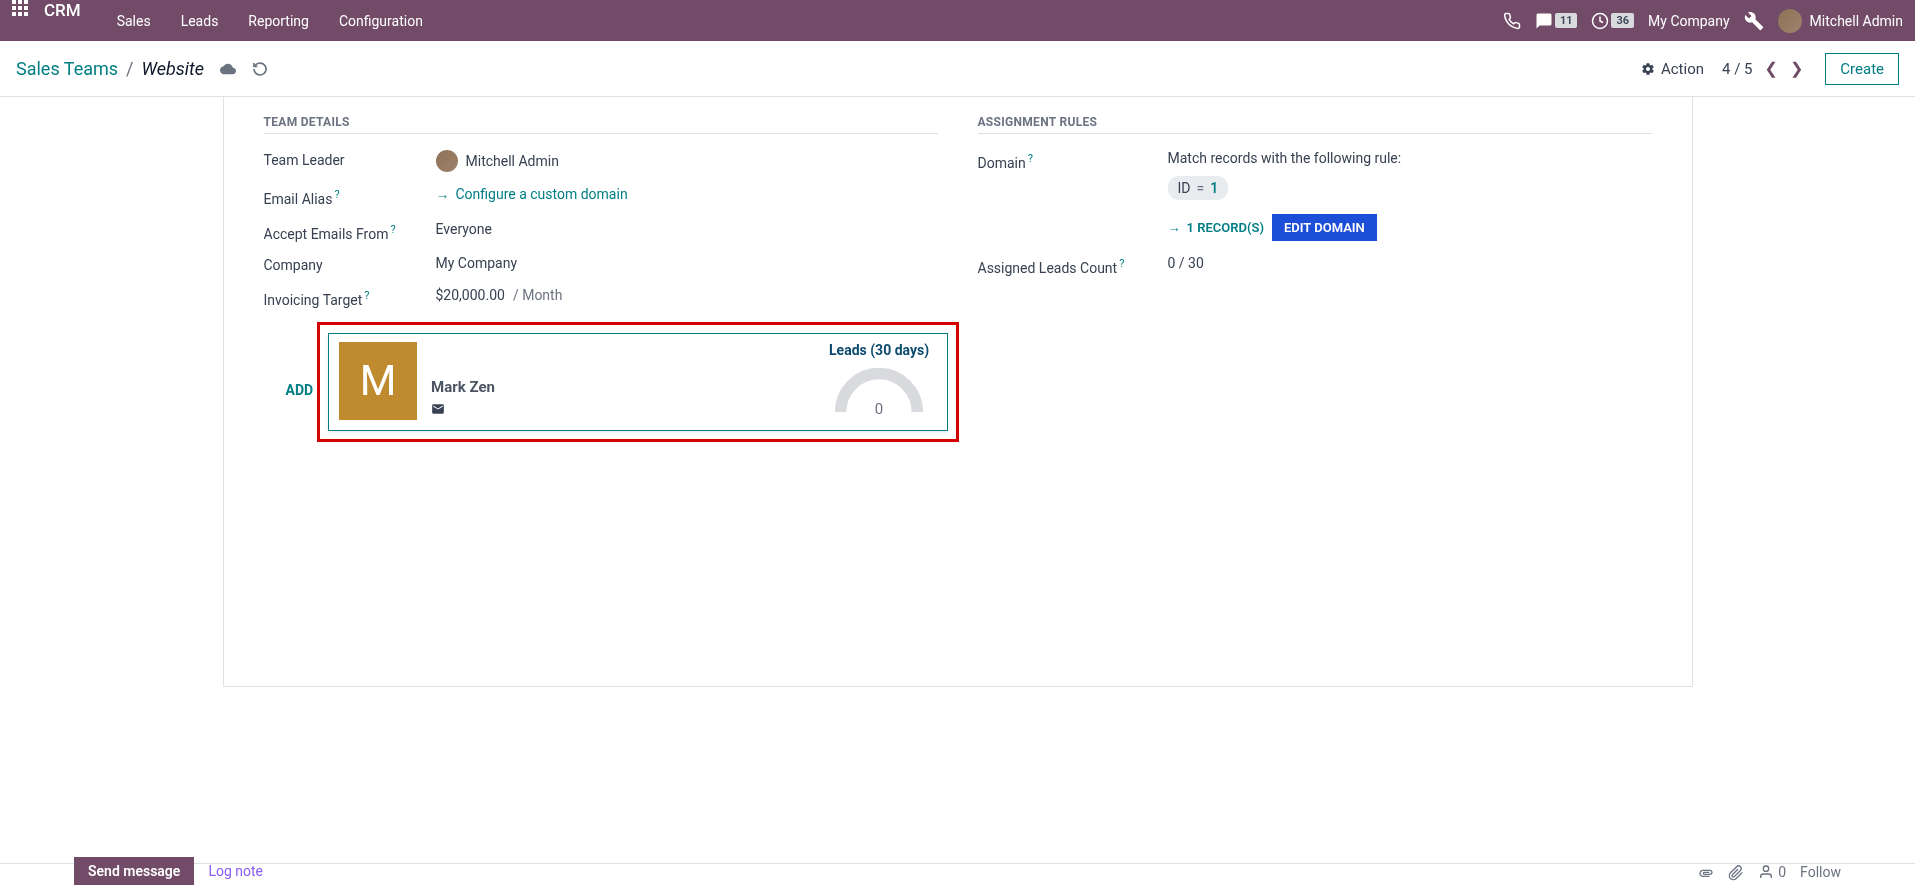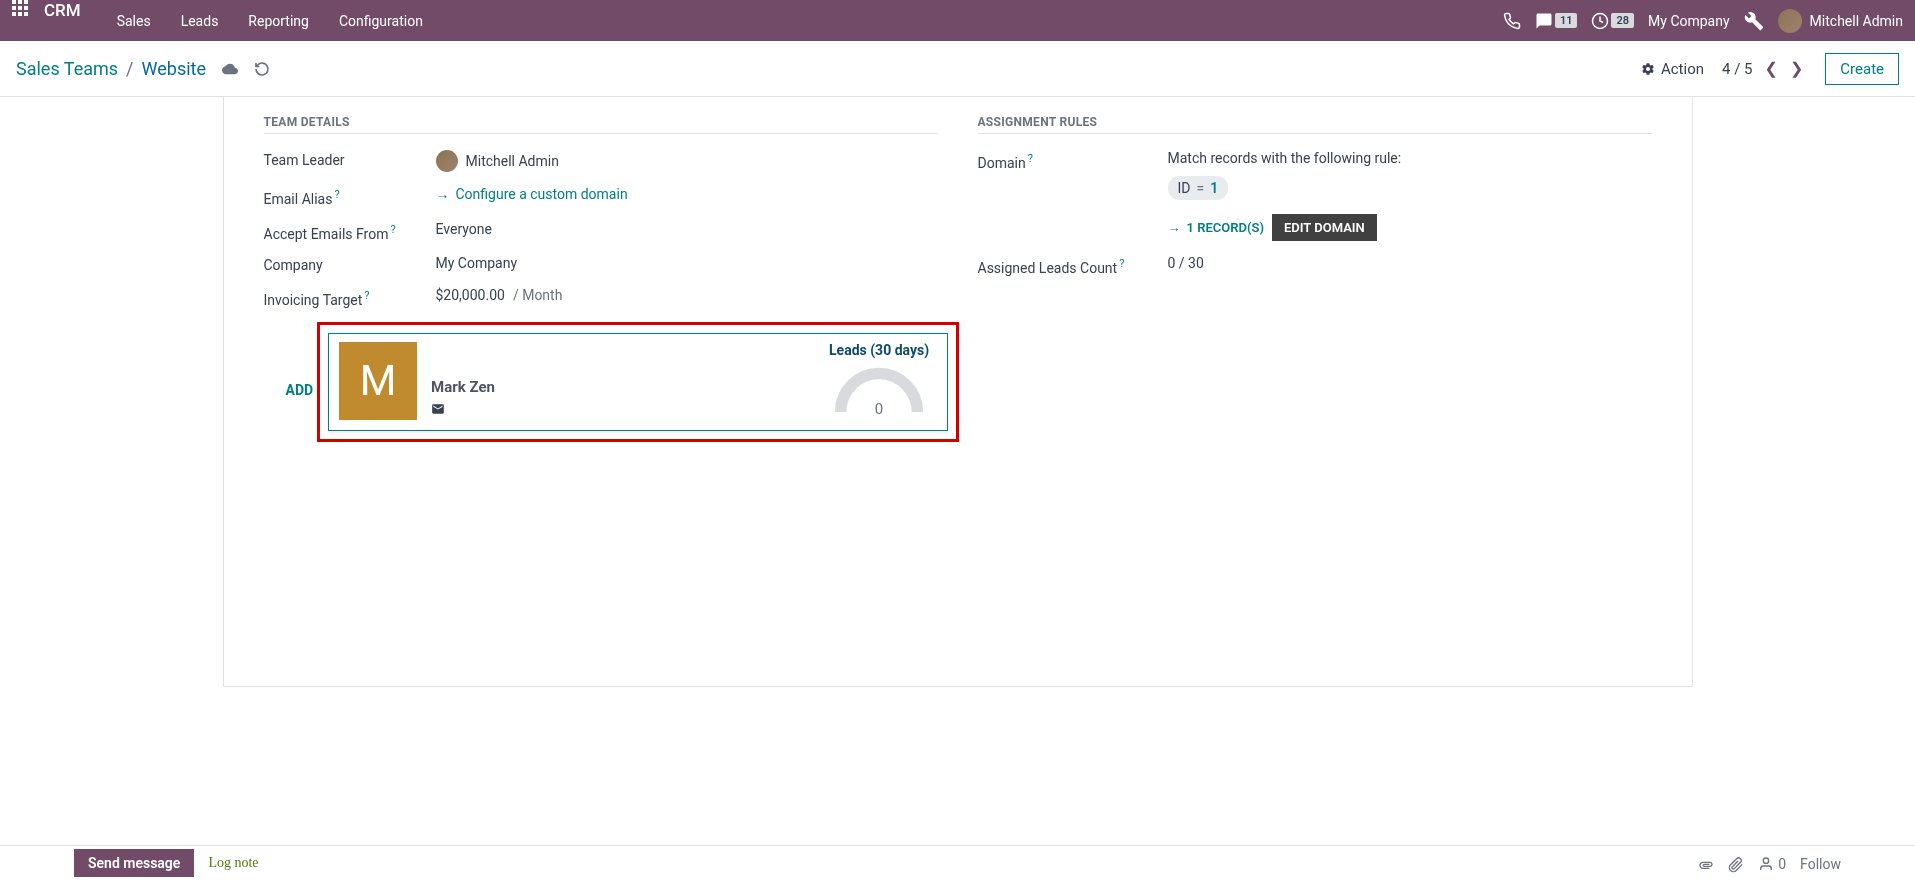--- a/index.html
+++ b/index.html
@@ -14,21 +14,21 @@
 .topbar-right { margin-left: auto; display: flex; align-items: center; gap: 14px; justify-content: space-between; }
 .icon-btn { position: relative; cursor: pointer; display: flex; align-items: center; }
 .badge { background: #d8dadd; color: #374151; font-size: 11px; font-weight: 600; padding: 1px 5px; border-radius: 2px; margin-left: 2px; }
 .avatar-sm { width: 24px; height: 24px; border-radius: 50%; background: linear-gradient(135deg,#8B7355,#A0826D); display: inline-block; margin-right: 8px; }
 .user-area { display: flex; align-items: center; cursor: pointer; font-size: 14px; }
 
 .subbar { height: 56px; border-bottom: 1px solid #dee2e6; display: flex; align-items: center; padding: 0 16px; }
 .breadcrumb { display: flex; align-items: center; gap: 8px; font-size: 18px; }
 .breadcrumb .link { color: #017E84; cursor: pointer; }
 .breadcrumb .sep { color: #6B7280; }
-.breadcrumb .current { color: #0369a1; }
+.breadcrumb .current { color: #0f172a; font-style: italic; }
 .bc-icon { color: #6B7280; margin-left: 8px; cursor: pointer; font-size: 14px; }
 .subbar-right { margin-left: auto; display: flex; align-items: center; gap: 18px; }
 .action-btn { display: flex; align-items: center; gap: 6px; cursor: pointer; color: #374151; font-size: 15px; }
 .pager { color: #374151; font-size: 15px; display: flex; align-items: center; gap: 8px; }
 .pager-arrows { display: flex; gap: 4px; }
 .pager-arrow { color: #714B67; cursor: pointer; font-size: 16px; padding: 2px 4px; }
 .create-btn { border: 1px solid #017E84; color: #017E84; background: #fff; padding: 6px 14px; font-size: 15px; cursor: pointer; }
 
 .content-scroll { height: calc(100vh - 97px - 30px); overflow-y: auto; position: relative; }
 .sheet { max-width: 1470px; margin: 0 auto; background: #fff; border: 1px solid #dee2e6; border-top: none; padding: 18px 40px 40px; min-height: 590px; }
@@ -43,44 +43,44 @@
 .field-value { font-size: 14px; color: #374151; display: flex; align-items: center; gap: 8px; flex: 1; }
 .field-value .avatar-xs { width: 22px; height: 22px; border-radius: 50%; background: linear-gradient(135deg,#8B7355,#A0826D); flex-shrink: 0; }
 .link-text { color: #017E84; cursor: pointer; display: flex; align-items: center; gap: 6px; }
 .link-text .arrow { font-weight: bold; }
 .suffix { color: #6B7280; }
 
 .domain-chip { display: inline-flex; align-items: center; background: #e9ecef; border-radius: 11px; padding: 4px 10px; gap: 6px; font-size: 14px; }
 .domain-chip .eq { color: #6B7280; }
 .domain-chip .val { color: #017E84; font-weight: 600; }
 .records-link { color: #017E84; cursor: pointer; font-size: 13px; font-weight: 600; display: inline-flex; align-items: center; gap: 6px; }
-.edit-domain-btn { background: #404040; color: #fff; border: none; padding: 6px 12px; font-size: 13px; font-weight: 600; cursor: pointer; margin-left: 8px; }
+.edit-domain-btn { background: #1d4ed8; color: #fff; border: none; padding: 6px 12px; font-size: 13px; font-weight: 600; cursor: pointer; margin-left: 8px; }
 
 .tabs { margin-top: 14px; border-bottom: 1px solid #dee2e6; display: flex; }
 .tab { padding: 8px 18px; border: 1px solid #dee2e6; border-bottom: none; background: #fff; font-size: 14px; color: #374151; cursor: pointer; position: relative; top: 1px; }
 .tab.highlighted { outline: 3px solid #d40000; outline-offset: 0; }
 
 .add-link { color: #017E84; font-size: 14px; font-weight: 700; cursor: pointer; margin: 30px 0 18px 22px; display: inline-block; }
 
 .member-card.highlighted-wrap { border: 3px solid #d40000; padding: 8px; display: inline-block; }
 .card-inner { border: 1px solid #017E84; background: #fff; width: 620px; padding: 8px 18px 10px 10px; display: flex; gap: 14px; box-shadow: 0 2px 3px rgba(0,0,0,0.08); }
 .member-avatar { width: 78px; height: 78px; background: #C08B2E; color: #fff; display: flex; align-items: center; justify-content: center; font-size: 42px; font-weight: 400; flex-shrink: 0; }
 .member-info { flex: 1; margin-top: 36px; }
 .member-name { font-weight: 700; color: #4B5563; font-size: 15px; margin-bottom: 4px; }
 .mail-icon { color: #374151; font-size: 13px; }
 .leads-col { text-align: center; }
 .leads-label { color: #0c4a6e; font-weight: 700; font-size: 14px; margin-bottom: 6px; }
 .gauge { width: 96px; height: 48px; position: relative; margin: 0 auto; }
 .gauge svg { width: 100%; height: 100%; }
 .gauge-val { position: absolute; bottom: -6px; left: 0; right: 0; text-align: center; color: #6B7280; font-size: 15px; }
 
-.footer { position: fixed; bottom: 0; left: 0; right: 0; height: 44px; background: #fff; border-top: 1px solid #dee2e6; display: flex; align-items: flex-end; padding: 12px 74px; }
+.footer { position: fixed; bottom: 0; left: 0; right: 0; height: 26px; background: #fff; border-top: 1px solid #dee2e6; display: flex; align-items: flex-end; padding: 4px 74px; }
 .footer-tab { padding: 6px 14px; font-size: 14px; cursor: pointer; }
 .footer-tab.primary { background: #714B67; color: #fff; font-weight: 600; }
-.footer-tab.secondary { color: #4d7c0f; font-family: Liberation Serif, serif; }
+.footer-tab.secondary { color: #8b5cf6; }
 .footer-right { margin-left: auto; display: flex; align-items: center; gap: 14px; color: #6B7280; font-size: 14px; padding-bottom: 4px; }
 .follow-group { display: flex; align-items: center; gap: 4px; }
 
 svg { display: inline-block; vertical-align: middle; }
 </style>
 </head>
 <body>
 
 <div class="topbar">
   <div class="topbar-left">
@@ -111,21 +111,21 @@
       <svg width="18" height="18" viewBox="0 0 24 24" fill="#fff">
           <path d="M20 2H4c-1.1 0-2 .9-2 2v18l4-4h14c1.1 0 2-.9 2-2V4c0-1.1-.9-2-2-2z"></path>
         </svg>
       <span class="badge">11</span>
     </div>
     <div class="icon-btn">
       <svg width="18" height="18" viewBox="0 0 24 24" fill="none" stroke="#fff" stroke-width="2">
           <circle cx="12" cy="12" r="10"></circle>
           <polyline points="12 6 12 12 16 14"></polyline>
         </svg>
-      <span class="badge">28</span>
+      <span class="badge">36</span>
     </div>
     <div class="nav-item" style="padding:0">My Company</div>
     <div class="icon-btn">
       <svg width="20" height="20" viewBox="0 0 24 24" fill="#fff">
           <path d="M22.7 19l-9.1-9.1c.9-2.3.4-5-1.5-6.9-2-2-5-2.4-7.4-1.3L9 6 6 9 1.6 4.7C.4 7.1.9 10.1 2.9 12.1c1.9 1.9 4.6 2.4 6.9 1.5l9.1 9.1c.4.4 1 .4 1.4 0l2.3-2.3c.5-.4.5-1.1.1-1.4z"></path>
         </svg>
     </div>
     <div class="user-area">
       <span class="avatar-sm"></span>
       <span>Mitchell Admin</span>

